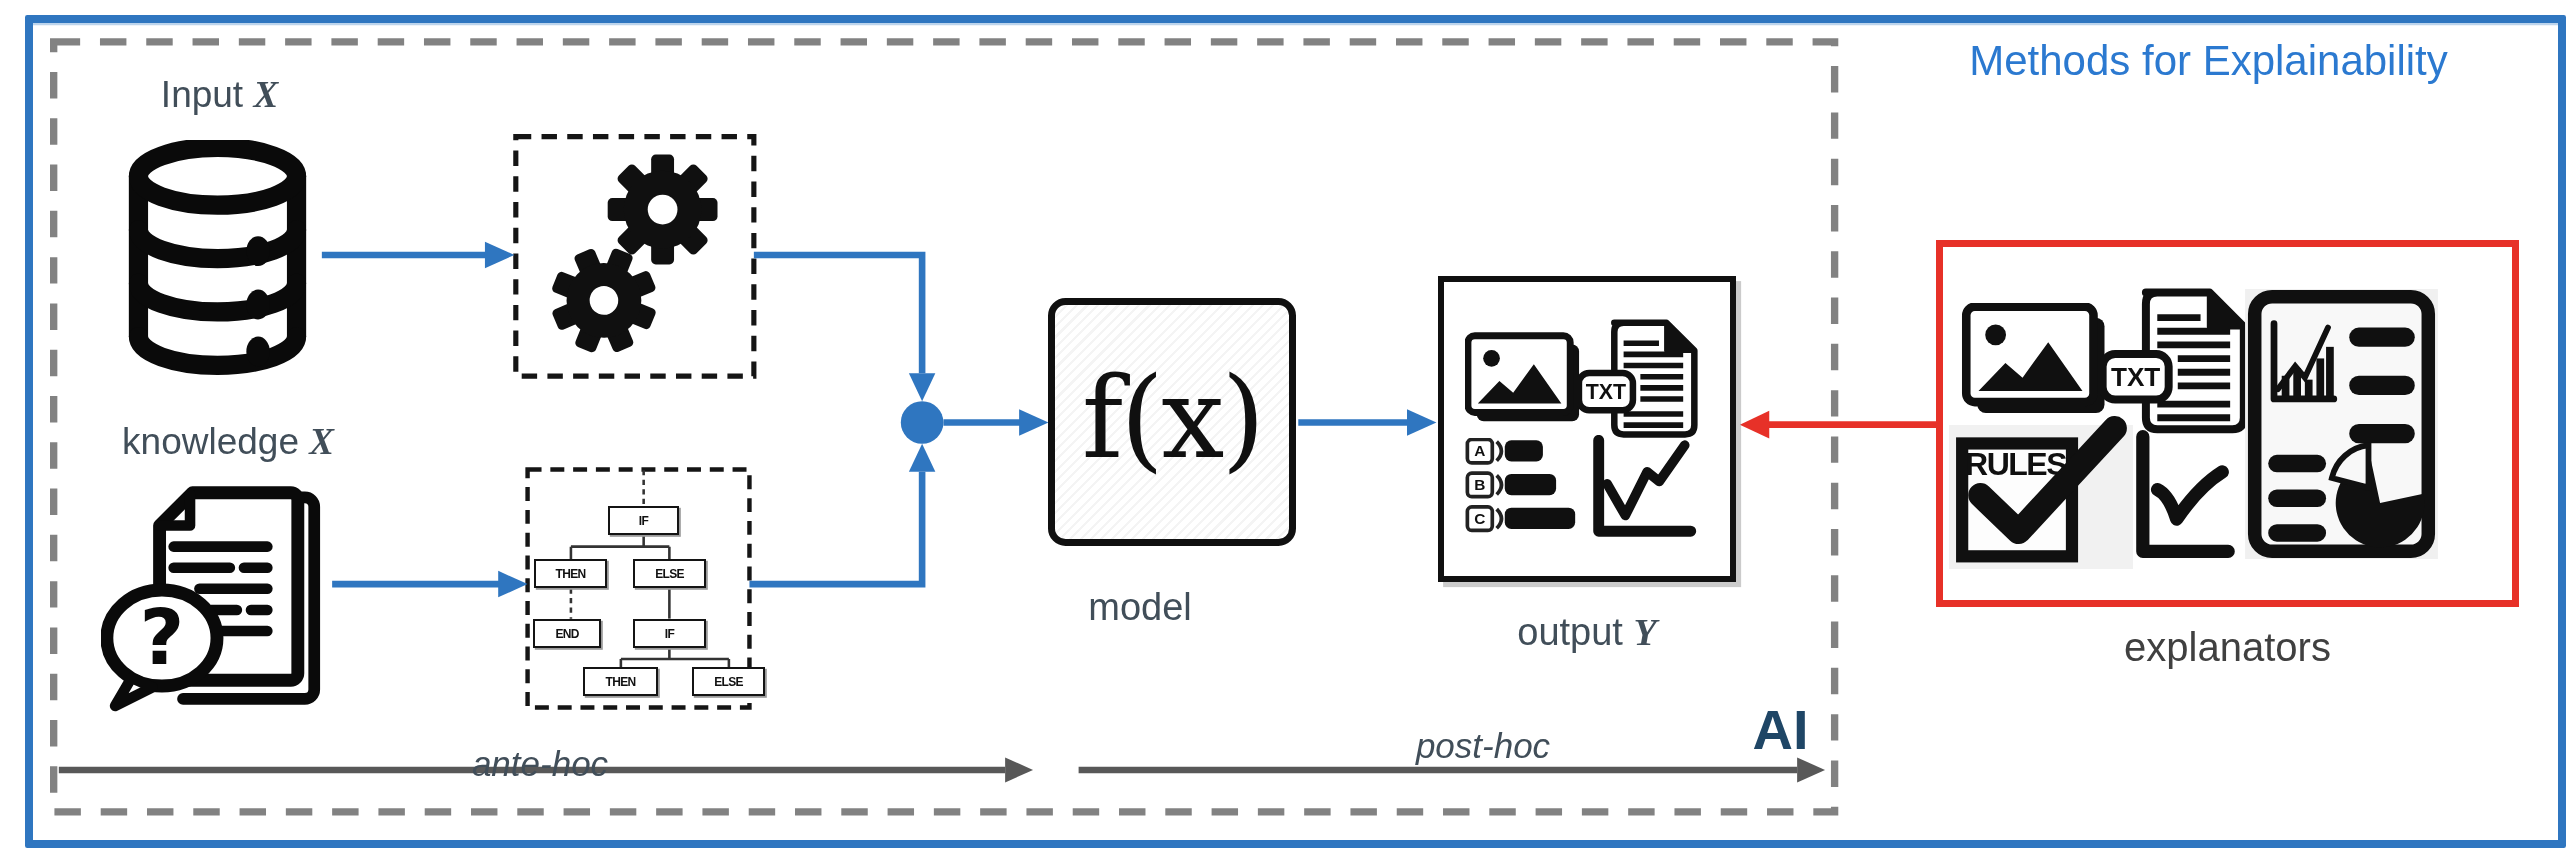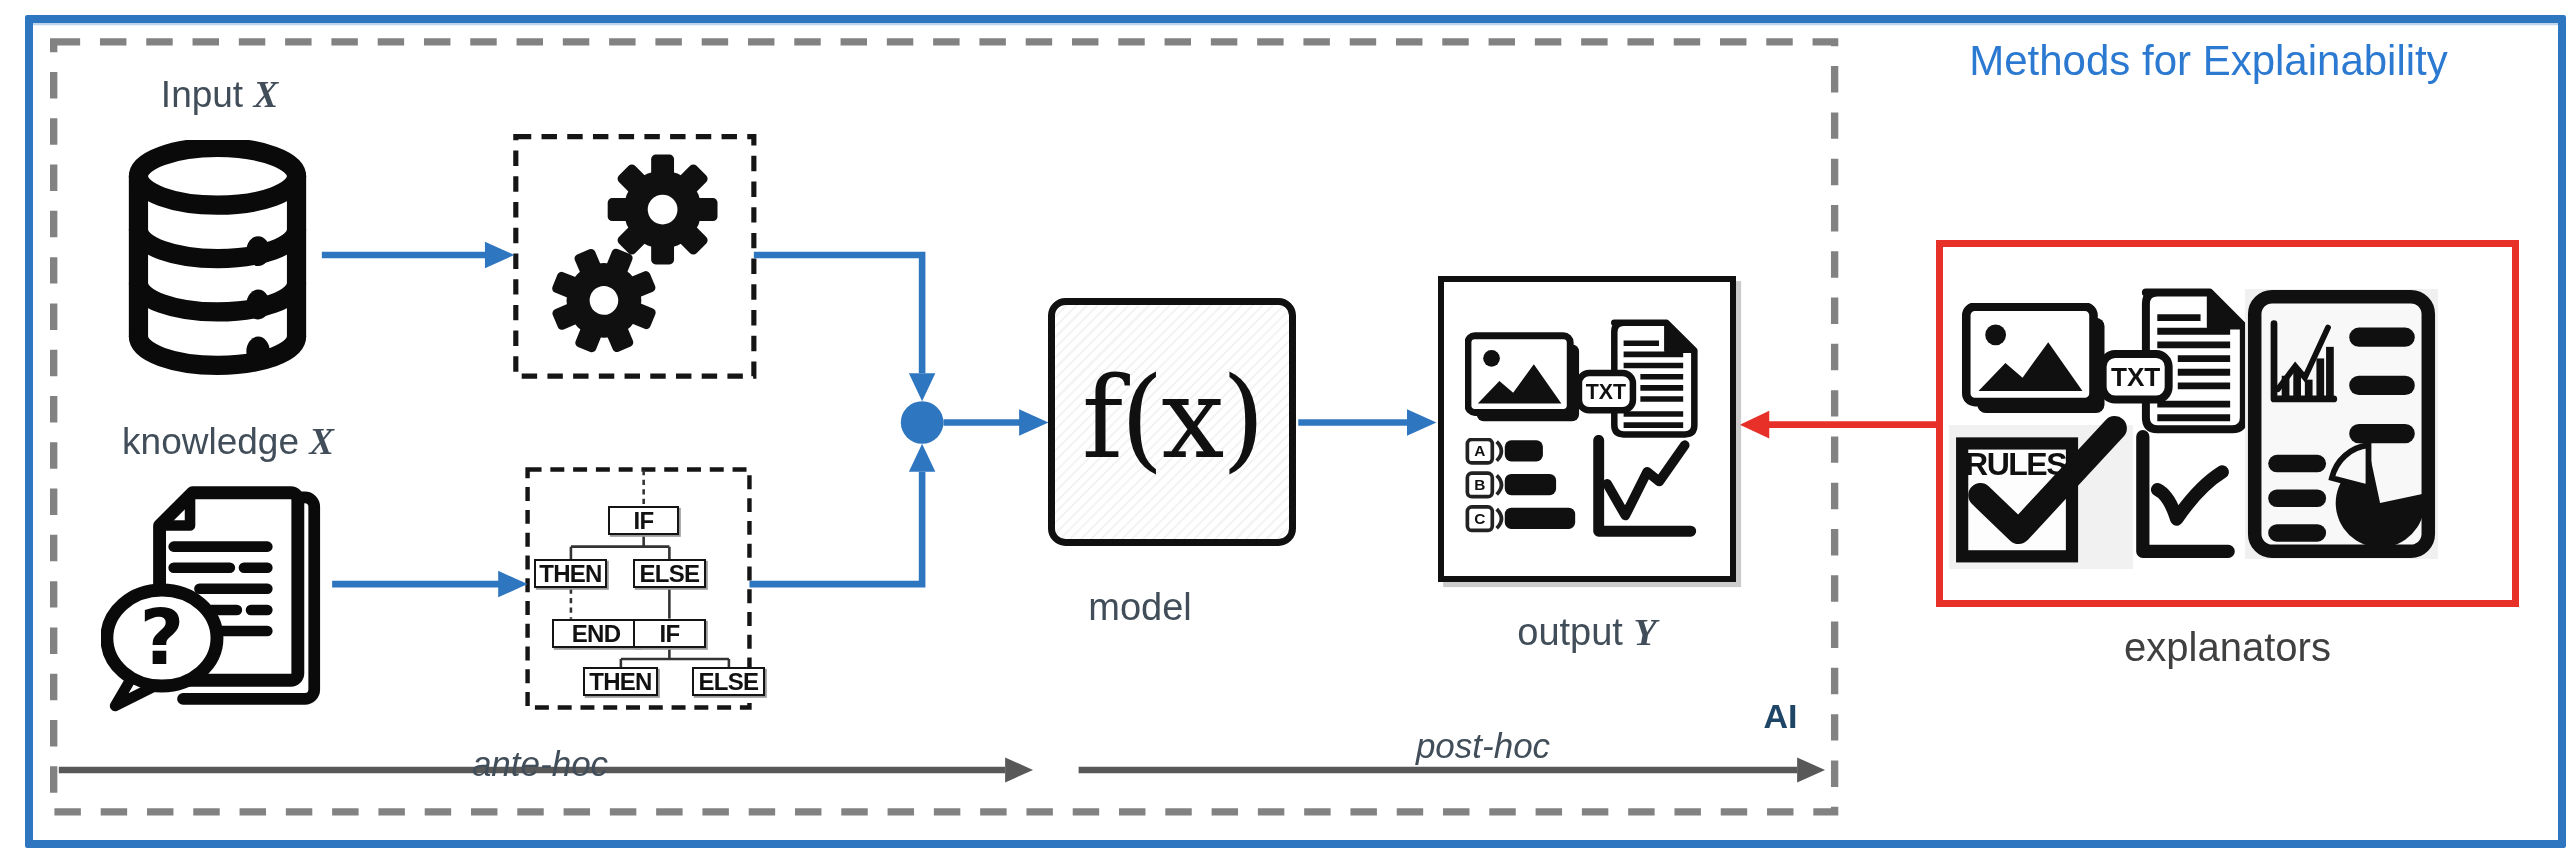--- a/index.html
+++ b/index.html
@@ -8,34 +8,34 @@
   .abs{position:absolute;}
   
   #outer-border{left:25px;top:14.7px;width:2541px;height:833px;border:8px solid #2F76C0;
                 border-radius:2.2px;box-sizing:border-box;box-shadow:0 2.2px 0 #bcd4ec inset;}
   #red-box{left:1936px;top:240px;width:583px;height:367px;border:7.3px solid #E73128;box-sizing:border-box;}
   
   .lbl{color:#414E59;font-size:37px;text-align:center;white-space:nowrap;}
   .var{font-family:"Liberation Serif",serif;font-style:italic;font-weight:600;}
   .hoc{color:#414E59;font-size:35px;font-style:italic;text-align:center;white-space:nowrap;}
   #title{left:1841px;top:37px;width:735px;text-align:center;color:#2B79D0;font-size:42px;white-space:nowrap;}
-  #ai-label{left:1740px;top:697px;width:81px;text-align:center;color:#1F4666;font-size:34px;font-weight:bold;}
+  #ai-label{left:1740px;top:697px;width:81px;text-align:center;color:#1F4666;font-size:56px;font-weight:bold;}
   #explanators-label{left:2007px;top:625px;width:441px;text-align:center;color:#404040;font-size:40px;}
   
   #model-box{left:1048px;top:298px;width:248px;height:248px;border:7.3px solid #101010;border-radius:17.6px;
              box-sizing:border-box;display:flex;align-items:center;justify-content:center;
              background:#fff repeating-linear-gradient(135deg,rgba(0,0,0,0.045) 0 2.2px,transparent 2.2px 7.3px);}
   #model-formula{font-family:"DejaVu Serif","Liberation Serif",serif;font-size:112px;
                  color:#101010;letter-spacing:-2.9px;padding-bottom:8.8px;}
   
   #output-box{left:1438px;top:276px;width:298px;height:306px;border:6.6px solid #101010;box-sizing:border-box;
               background:#fff;box-shadow:5.1px 5.1px 0 rgba(140,140,140,.45);}
   
   .tnode{background:#fff;border:2.2px solid #141414;box-shadow:1.8px 1.8px 0 #9a9a9a;box-sizing:border-box;
-         display:flex;align-items:center;justify-content:center;font-weight:bold;font-size:24px;
+         display:flex;align-items:center;justify-content:center;font-weight:bold;font-size:12px;
          letter-spacing:-0.7px;color:#111;font-family:"Liberation Sans",sans-serif;}
   
   .plate{background:#f1f1f1;}
   svg{display:block;}
 </style>
 </head>
 <body>
 
 <div id="canvas">
 
@@ -165,21 +165,21 @@
       </g>
       <ellipse cx="25" cy="70" rx="23.5" ry="20.5" fill="#fff" stroke-width="5.5"></ellipse>
       <path d="M12 87 L5 99 L21 91 Z" fill="#fff" stroke-width="4.5"></path>
     </g>
     <text x="25" y="81" font-family="DejaVu Sans, Liberation Sans, sans-serif" font-size="33" font-weight="bold" text-anchor="middle" fill="#0a0a0a">?</text>
   </svg>
 
   <div class="abs tnode" style="left:608px;top:506px;width:71px;height:29px">IF</div>
   <div class="abs tnode" style="left:534px;top:559px;width:73px;height:29px">THEN</div>
   <div class="abs tnode" style="left:633px;top:559px;width:73px;height:29px">ELSE</div>
-  <div class="abs tnode" style="left:552px;top:619px;width:88px;height:29px">END</div>
+  <div class="abs tnode" style="left:533px;top:619px;width:68px;height:29px">END</div>
   <div class="abs tnode" style="left:633px;top:619px;width:73px;height:29px">IF</div>
   <div class="abs tnode" style="left:583px;top:667px;width:75px;height:29px">THEN</div>
   <div class="abs tnode" style="left:692px;top:667px;width:73px;height:29px">ELSE</div>
 
   <div class="abs" id="model-box">
     <span id="model-formula">f(x)</span>
   </div>
 
   <div class="abs" id="output-box">
     <svg class="abs" style="left:20.6px;top:50px" width="118" height="94" viewBox="0 0 120 94">

